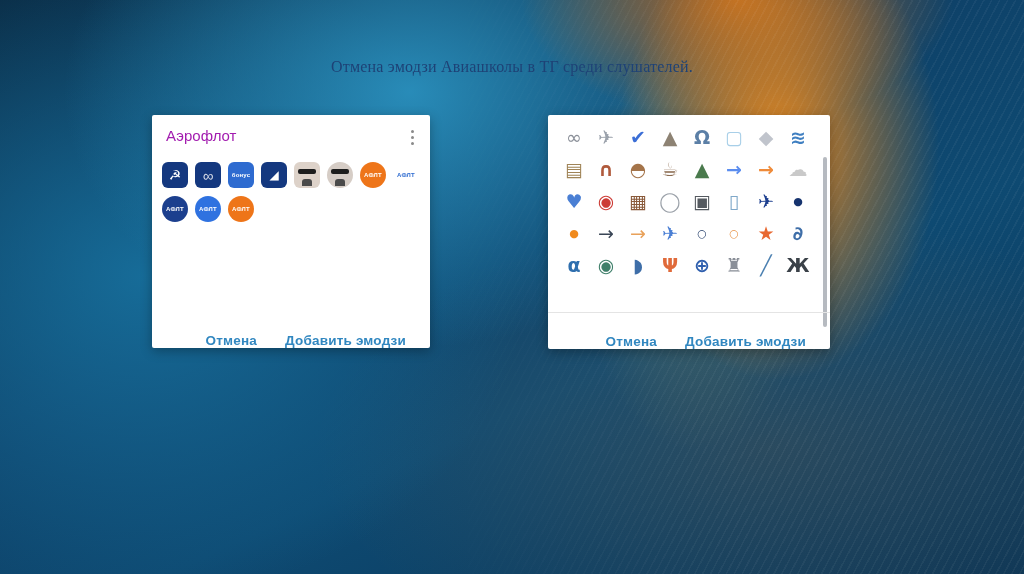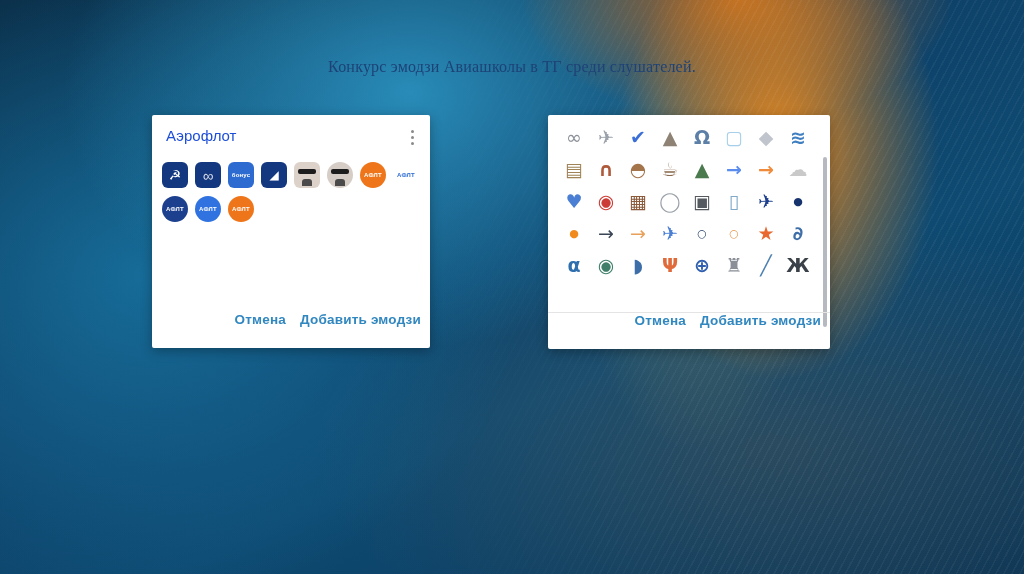--- a/index.html
+++ b/index.html
@@ -26,21 +26,21 @@
     font-family:"Liberation Serif","DejaVu Serif",serif;
     font-size:16px;color:#1e4276;letter-spacing:.2px;
   }
   .dialog{
     position:absolute;background:#fff;border-radius:2px;
     box-shadow:0 3px 12px rgba(0,0,0,.30);
   }
   .dialog-left{left:152px;top:115px;width:278px;height:233px;}
   .dialog-right{left:548px;top:115px;width:282px;height:234px;}
   .dlg-header{display:flex;align-items:flex-start;justify-content:space-between;padding:12px 12px 6px 14px;}
-  .dlg-title{font-size:15px;color:#1d4ed8;}
+  .dlg-title{font-size:15px;color:#a21caf;}
   .kebab{display:flex;flex-direction:column;gap:3px;padding:3px 4px;cursor:pointer;}
   .kebab i{width:3px;height:3px;border-radius:50%;background:#8a8a8a;display:block;}
   
   .sticker-grid{display:flex;flex-wrap:wrap;gap:8px 7px;padding:8px 10px 0 10px;}
   .sticker{
     width:26px;height:26px;border-radius:6px;position:relative;overflow:hidden;
     display:flex;align-items:center;justify-content:center;flex:0 0 auto;cursor:pointer;
   }
   .sticker.circle{border-radius:50%;}
   .sticker.plain{background:transparent;}
@@ -59,36 +59,36 @@
     display:grid;grid-template-columns:repeat(8,32px);grid-auto-rows:32px;
     padding:6px 6px 0 10px;font-family:"DejaVu Sans",sans-serif;
   }
   .emoji-cell{
     display:flex;align-items:center;justify-content:center;
     font-size:19px;line-height:1;cursor:pointer;
   }
   .scrollbar{position:absolute;right:3px;top:42px;width:4px;height:170px;background:#b6bac0;border-radius:2px;cursor:pointer;}
   .dlg-footer{
     position:absolute;left:0;right:0;bottom:0;height:36px;
-    display:flex;align-items:flex-start;justify-content:flex-end;gap:14px;padding-right:9px;
+    display:flex;align-items:flex-end;justify-content:flex-end;gap:28px;padding-right:24px;
   }
   .dlg-footer.with-divider{border-top:1px solid #e4e4e4;}
   .dlg-footer button{
     background:none;border:none;padding:0;cursor:pointer;
     font-family:"Liberation Sans","DejaVu Sans",sans-serif;
     font-size:13.5px;color:#3187c0;font-weight:600;letter-spacing:.2px;
   }
 </style>
 </head>
 <body>
 
 <div class="slide">
   <div class="bg-stripes"></div>
 
-  <div class="slide-title">Конкурс эмодзи Авиашколы в ТГ среди слушателей.</div>
+  <div class="slide-title">Отмена эмодзи Авиашколы в ТГ среди слушателей.</div>
 
   <div class="dialog dialog-left">
     <div class="dlg-header">
       <span class="dlg-title">Аэрофлот</span>
       <span class="kebab">
           <i></i>
           <i></i>
           <i></i>
         </span>
     </div>

